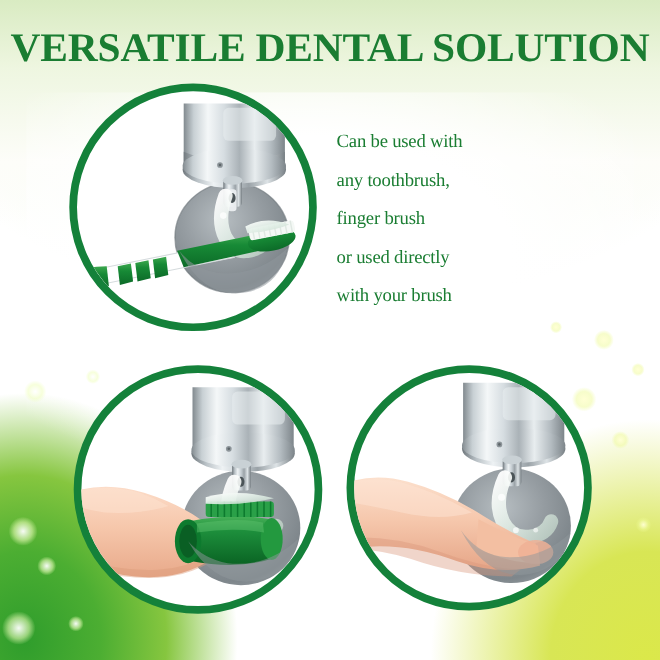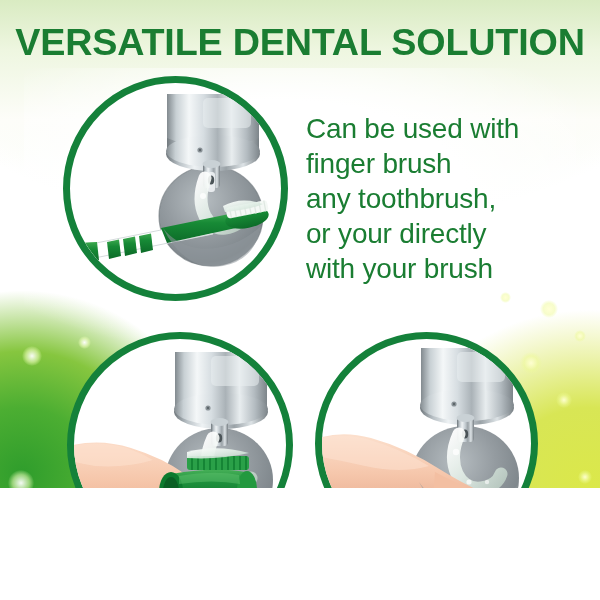--- a/index.html
+++ b/index.html
@@ -2,21 +2,21 @@
 <html><head>
 <meta charset="utf-8">
 <title>Versatile Dental Solution</title>
 <style>
   html,body{margin:0;padding:0;}
   body{
     width:600px;height:600px;overflow:hidden;
     font-family:"Liberation Sans","DejaVu Sans",sans-serif;
     background:#ffffff;
   }
-  #stage{position:relative;width:600px;height:488px;overflow:hidden;}
+  #stage{position:relative;width:600px;height:600px;overflow:hidden;font-family:Liberation Serif, serif;}
 
   
   .bg-base{
     position:absolute;inset:0;
     background:
       radial-gradient(ellipse 120% 70% at 50% 6%,  #e8f3da 0%, #f4faec 32%, #ffffff 58%, #ffffff 100%),
       linear-gradient(to bottom, #dcebc6 0%, #f2f8e8 16%, #ffffff 34%, #ffffff 46%, #f3f7d9 62%, #dbe98f 76%, #bcdc55 88%, #a8d43c 100%);
   }
   .bg-left{
     position:absolute;left:0;top:40%;width:46%;height:60%;
@@ -60,21 +60,21 @@
   .circle .photo{position:absolute;inset:-7px;}
 
   #circle-top{left:63px;top:76px;width:225px;height:225px;}
   #circle-bl{left:67px;top:332px;width:226px;height:226px;}
   #circle-br{left:315px;top:332px;width:223px;height:223px;}
 
   
   .copy{
     position:absolute;left:306px;top:111px;width:260px;
     color:#1a7d32;
-    font-size:28px;line-height:35px;font-weight:normal;
+    font-size:17px;line-height:35px;font-weight:normal;
     letter-spacing:-0.2px;
   }
   .copy .ln{display:block;white-space:nowrap;}
 </style>
 </head>
 <body>
 
 <div id="stage">
 
   <div class="bg-base"></div>
@@ -351,19 +351,19 @@
         <ellipse cx="172" cy="170" rx="16" ry="11" fill="#eeb095" opacity=".85"></ellipse>
         <path d="M-14 158 Q36 152 86 170 Q124 184 158 186 L150 192 Q104 192 58 176 Q18 164 -14 168 Z" fill="#d9957a" opacity=".4"></path>
 
         <path d="M104 150 Q128 196 166 190 Q198 184 204 152 Q176 178 140 174 Q118 170 104 150 Z" fill="#8f979c" opacity=".5"></path>
       </svg>
     </div>
   </div>
 
   <div class="copy">
     <span class="ln">Can be used with</span>
+    <span class="ln">any toothbrush,</span>
     <span class="ln">finger brush</span>
-    <span class="ln">any toothbrush,</span>
-    <span class="ln">or your directly</span>
+    <span class="ln">or used directly</span>
     <span class="ln">with your brush</span>
   </div>
 
 </div>
 
 </body></html>

